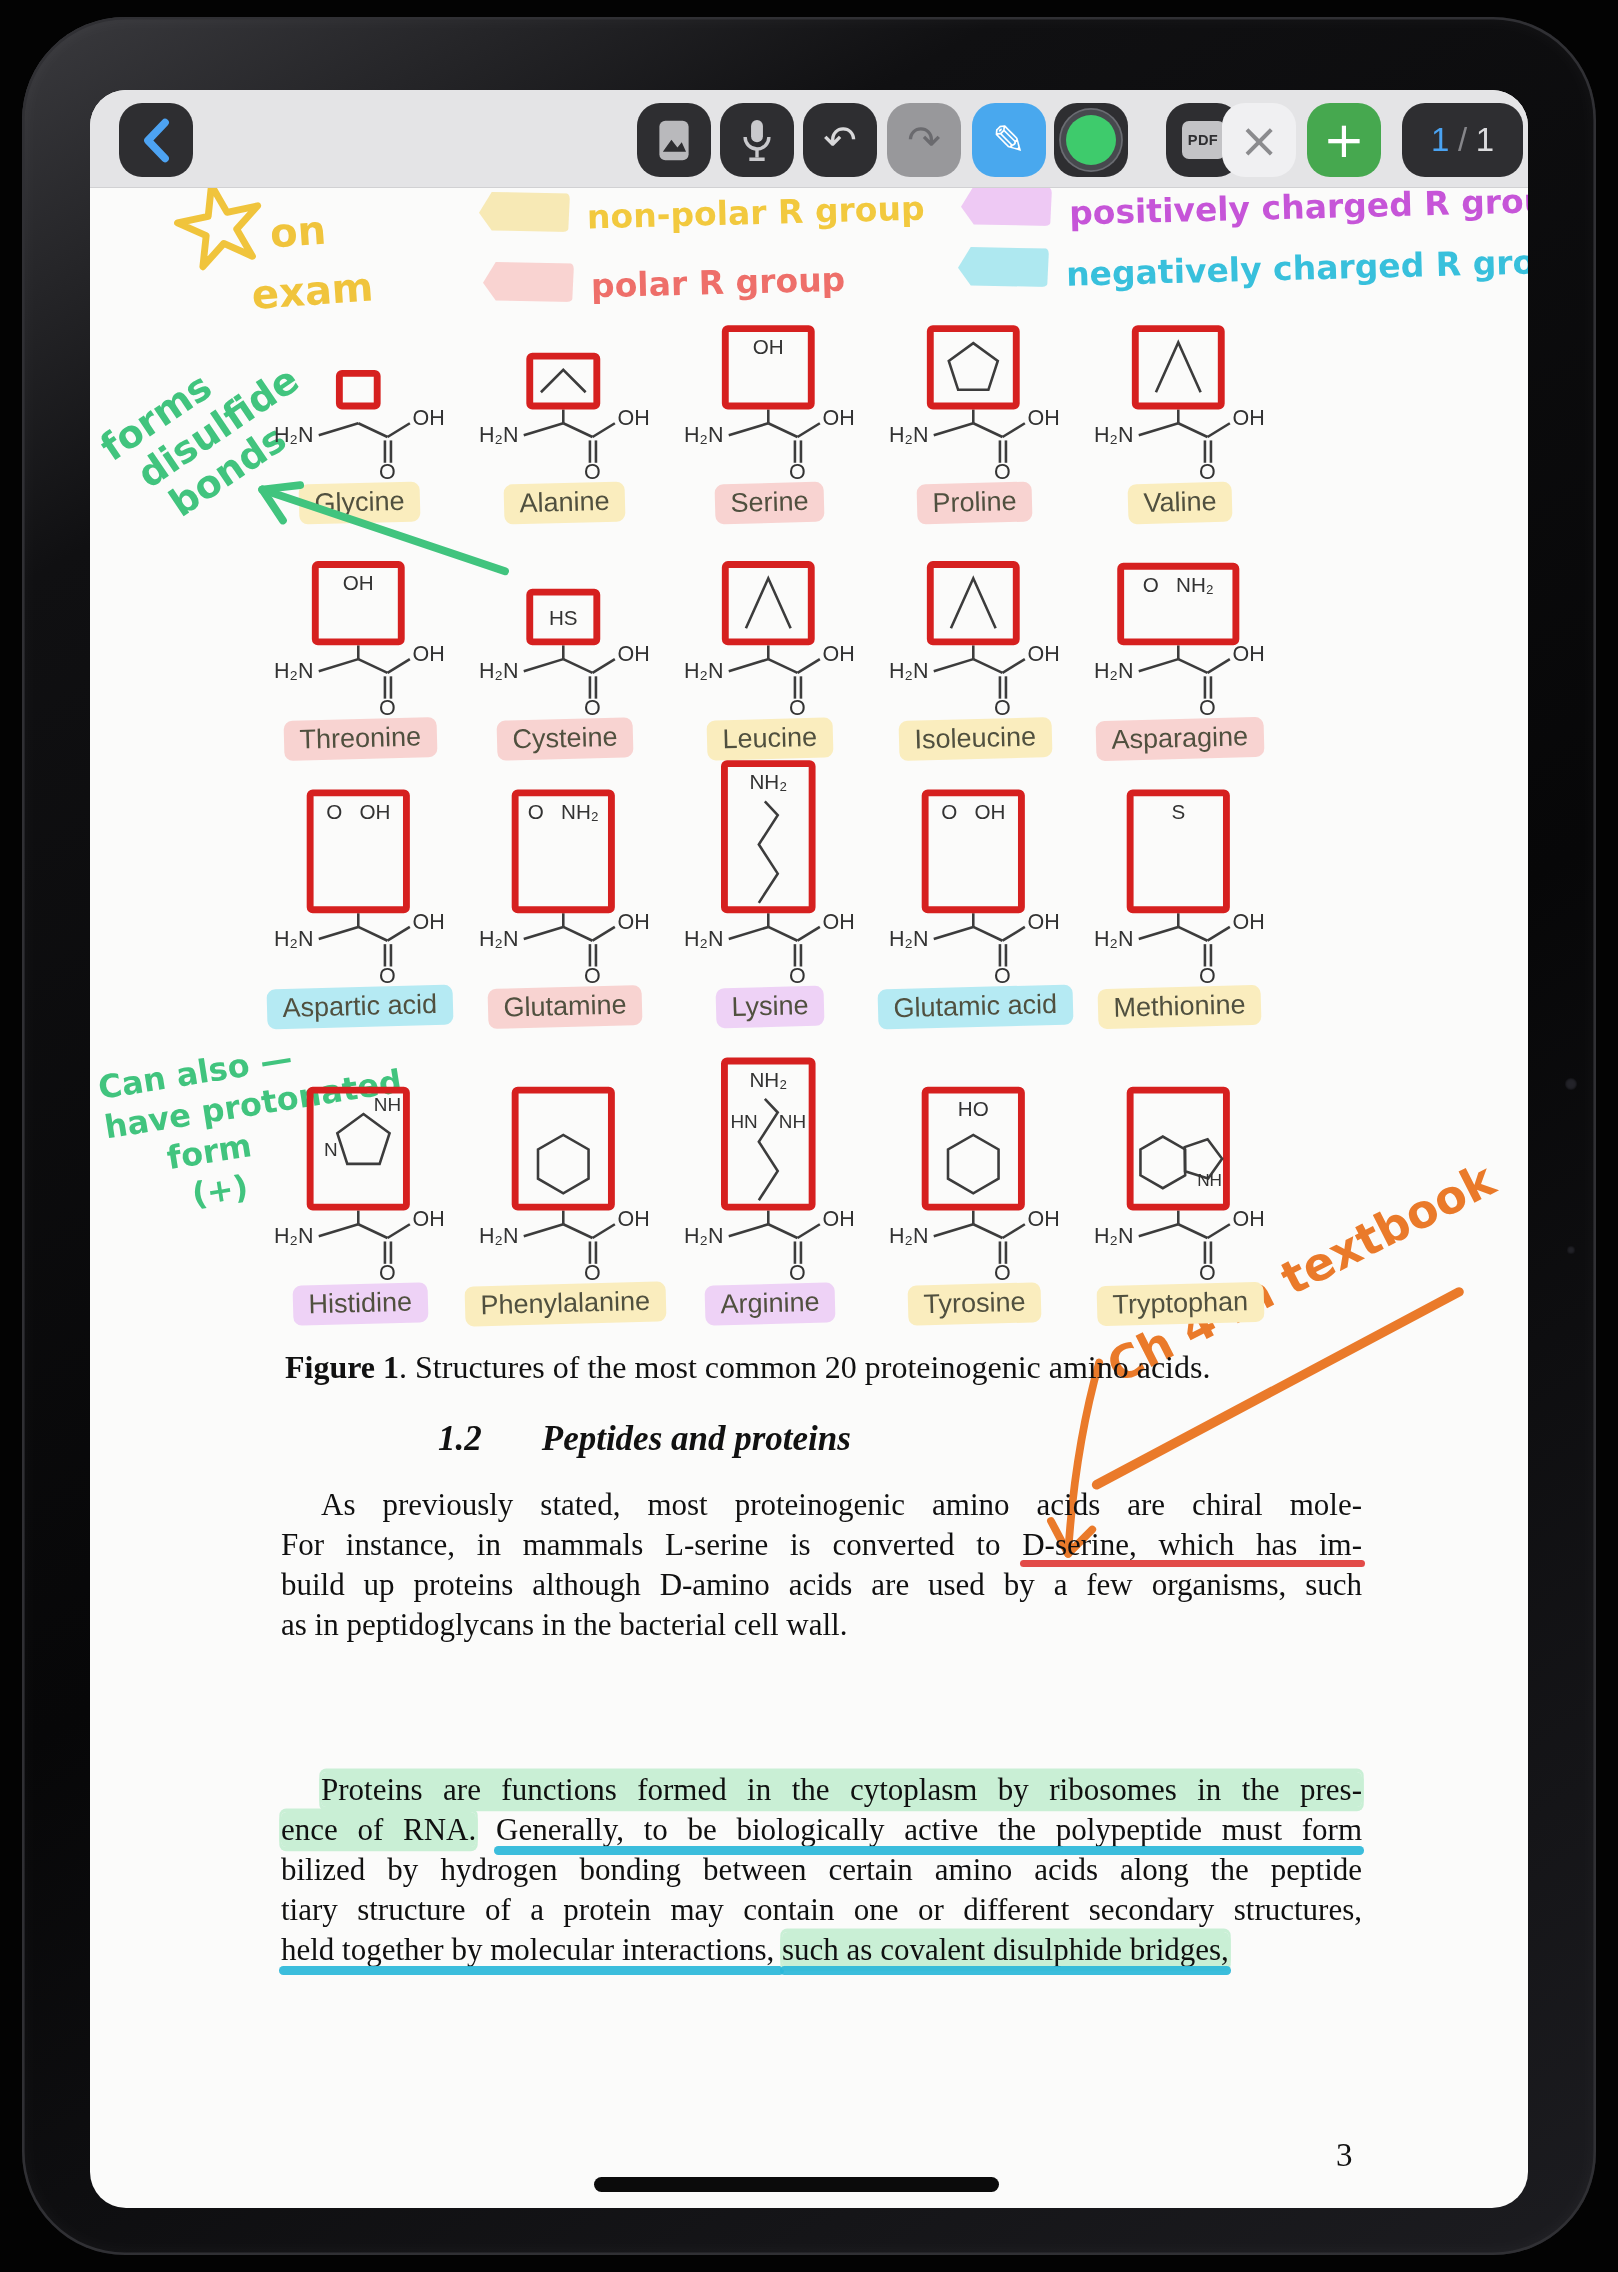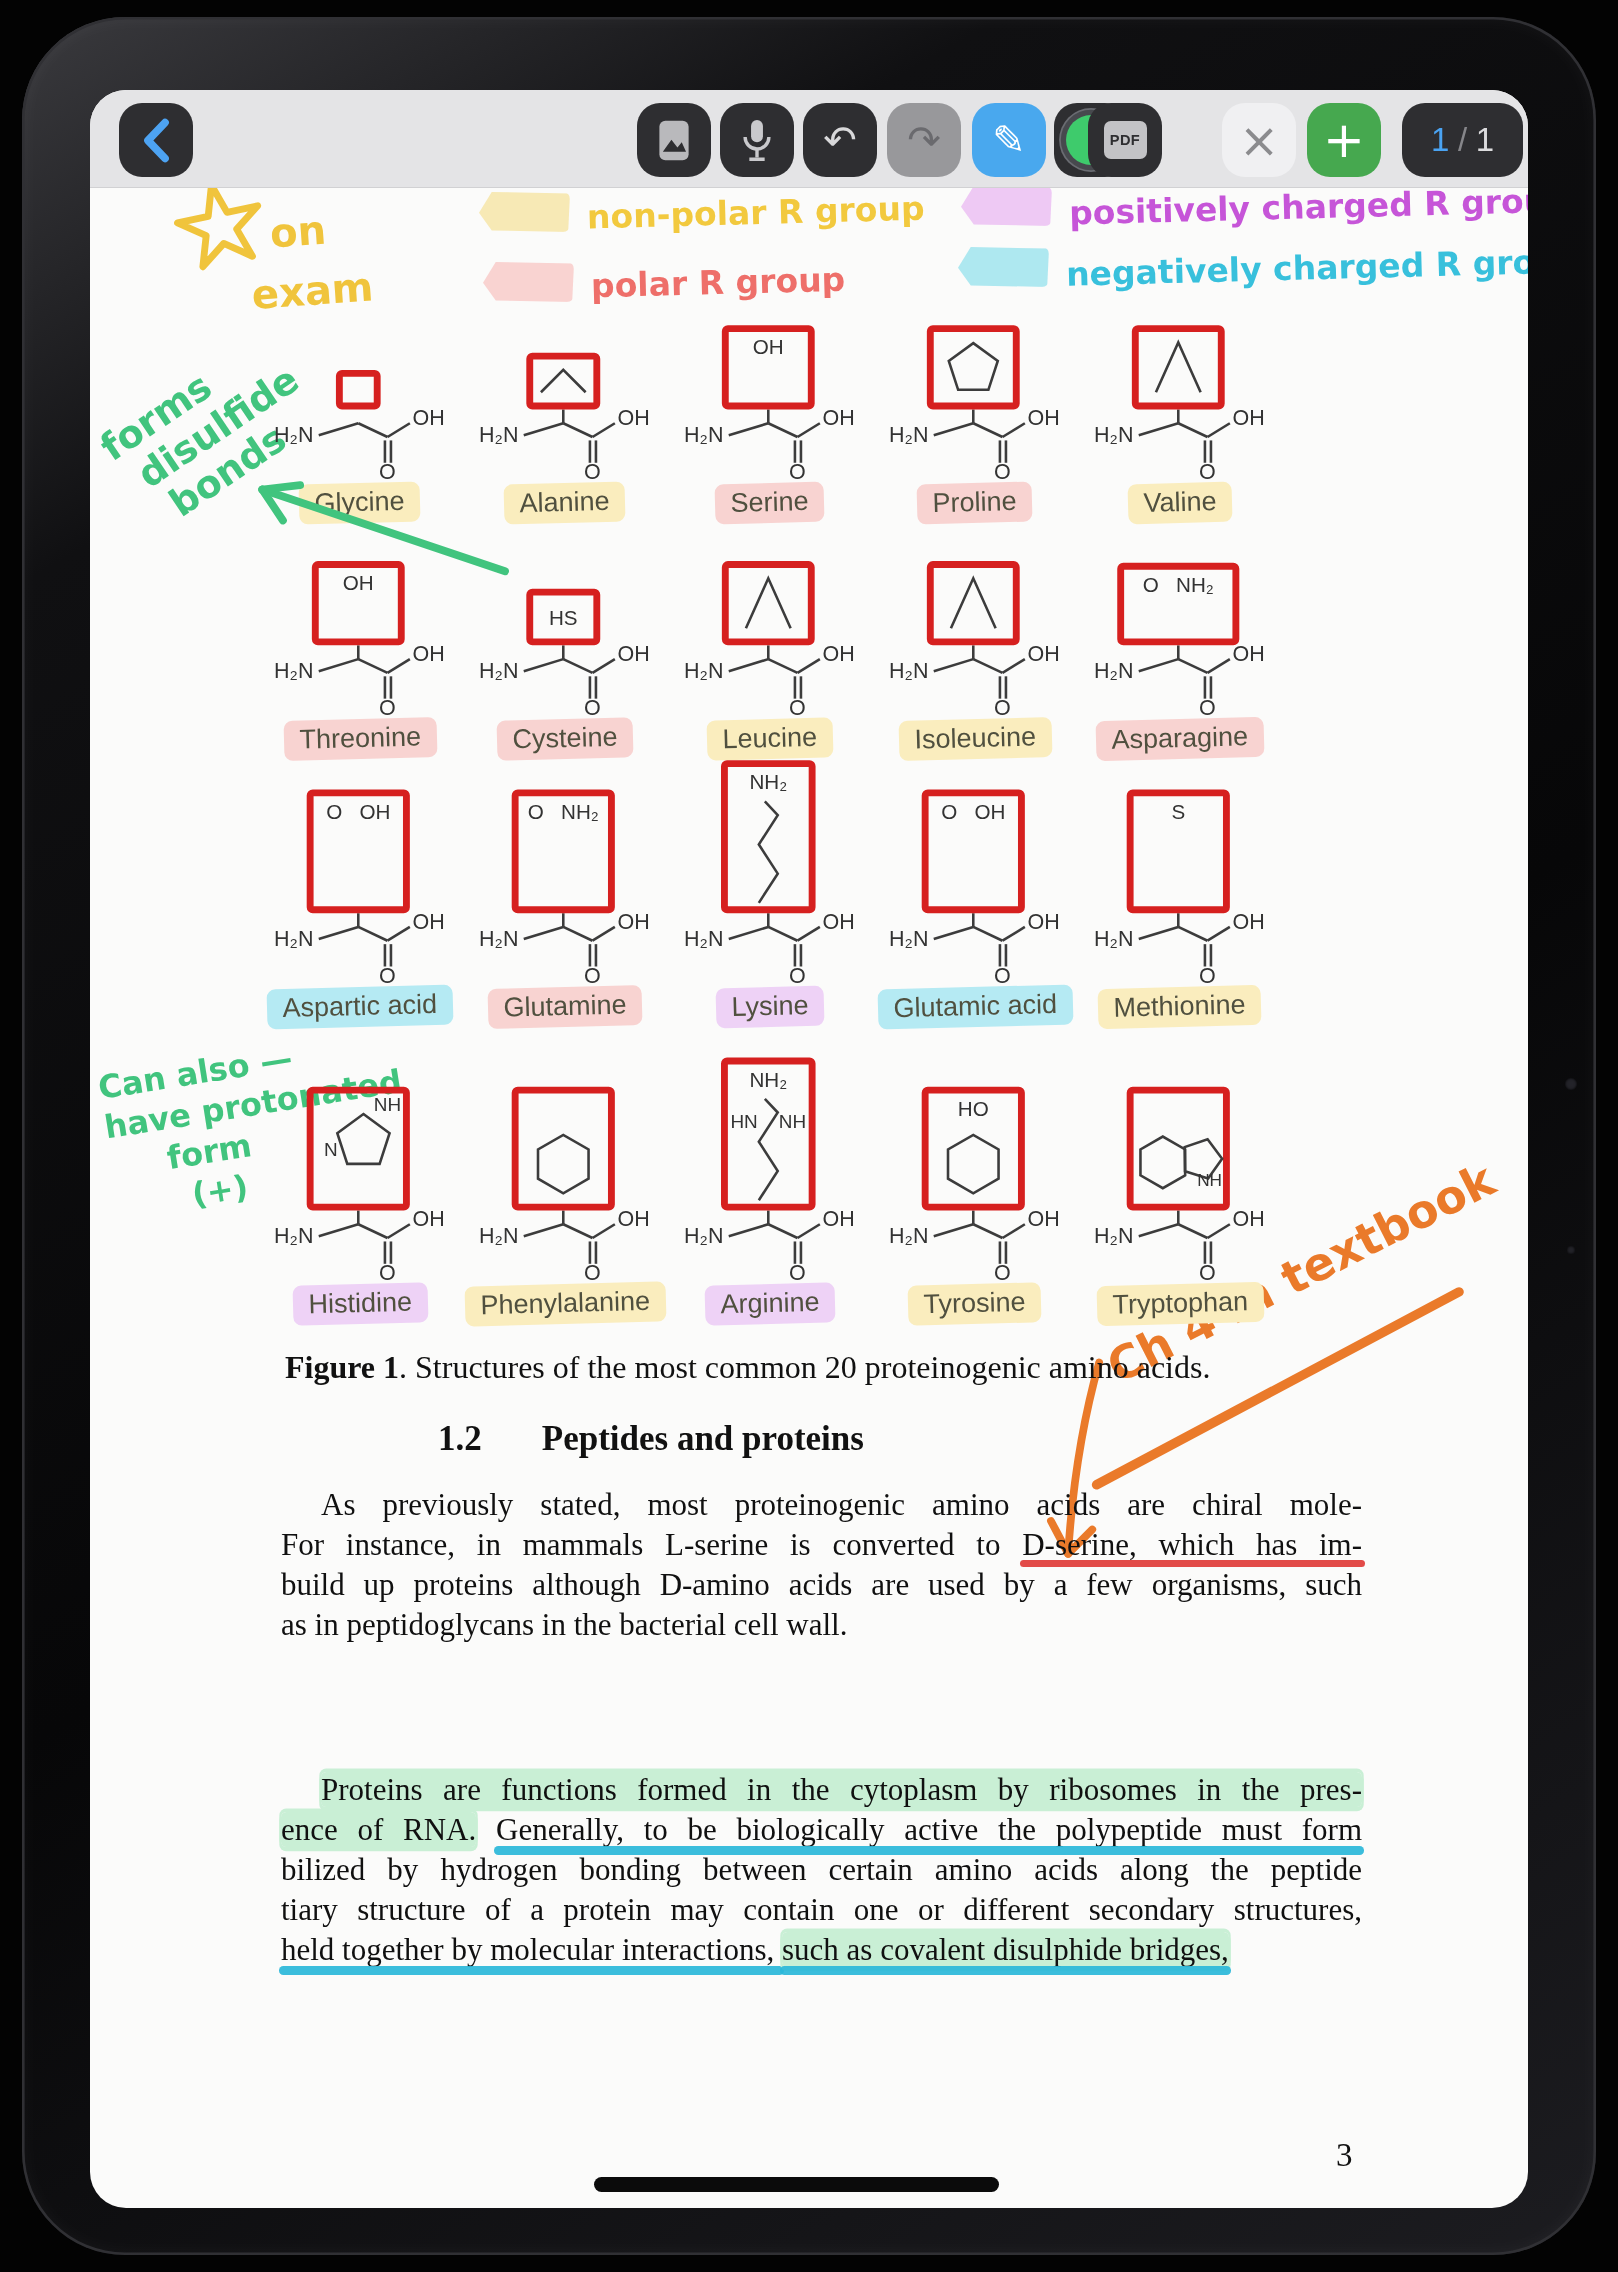--- a/index.html
+++ b/index.html
@@ -21,21 +21,21 @@
   
   .toolbar{position:absolute;left:0;top:0;width:100%;height:98px;background:#e4e4e6;border-bottom:0.9px solid #d1d1d3}
   .tb-btn{position:absolute;top:13px;width:74px;height:74px;border-radius:23px;background:#2e2e31;
     display:flex;align-items:center;justify-content:center;color:#d8d8da}
   .tb-glyph{font-family:"DejaVu Sans",sans-serif;font-size:40px;line-height:1}
   .btn-back{left:29px}
   .btn-image{left:547px}.btn-mic{left:630px}.btn-undo{left:713px}
   .btn-redo{left:797px;background:#98989b;color:#6a6a6e}
   .btn-pen{left:882px;background:#49a8ee;color:#fff}
   .btn-color{left:964px}
-  .btn-pdf{left:998px}
+  .btn-pdf{left:1076px}
   .btn-close{left:1132px;background:#f0f0f2;color:#8b8b8e}
   .btn-add{left:1217px;background:#46a84f;color:#fff}
   .color-swatch{width:50px;height:50px;border-radius:50%;background:#3ecb6c;box-shadow:0 0 0 5.2px #47494e, 0 0 0 6.9px #6a6c72}
   .pdf-chip{width:43px;height:38px;border-radius:6.9px;background:#c3c3c6;color:#2e2e31;
     display:flex;align-items:center;justify-content:center;font-size:14.6px;font-weight:bold;letter-spacing:0.4px}
   .page-pill{position:absolute;top:13px;left:1312px;width:121px;height:74px;border-radius:23px;background:#2e2e31;
     display:flex;align-items:center;justify-content:center;gap:8.6px;font-size:33px}
   .pill-cur{color:#4aa3f2}.pill-sep{color:#86868a}.pill-tot{color:#dcdcde}
 
   
@@ -61,21 +61,21 @@
   
   .aa-row{position:absolute;left:172px;width:1016px;display:flex;justify-content:space-between}
   .aa-cell{width:196px;display:flex;flex-direction:column;align-items:center}
   .aa-label{margin-top:3.4px;padding:4.3px 15.5px;border-radius:8.6px;font-size:27px;color:#50503f;
     transform:rotate(-1.5deg);white-space:nowrap}
 
   
   .caption{position:absolute;left:195px;top:1259px;font-family:"Liberation Serif",serif;font-size:32px;color:#111}
   .caption b{font-weight:bold}
   .heading{position:absolute;left:348px;top:1329px;font-family:"Liberation Serif",serif;
-    font-weight:bold;font-size:35px;color:#111}
+    font-style:italic;font-weight:bold;font-size:35px;color:#111}
   .heading .h-num{margin-right:60px}
   .para{position:absolute;left:191px;width:1081px;font-family:"Liberation Serif",serif;font-size:31px;color:#101010}
   .para-1{top:1395px}.para-2{top:1680px}
   .pline{height:40px;line-height:40px;text-align:justify;text-align-last:justify;white-space:nowrap}
   .pline.last{text-align-last:left}
   .pline.indent{text-indent:40px}
   .seg{position:relative}
   .hl-green{background:#c9efd5;box-shadow:0 2.6px 0 1.7px #c9efd5,0 -1.7px 0 1.7px #c9efd5;border-radius:5.2px}
   .ul-red::after{content:"";position:absolute;left:-2.6px;right:-2.6px;bottom:-5.2px;height:7.7px;background:#e03c38;border-radius:4.3px;opacity:.92}
   .ul-cyan::after{content:"";position:absolute;left:-1.7px;right:-1.7px;bottom:-7.7px;height:8.6px;background:#2ab7d9;border-radius:4.3px;opacity:.92}

